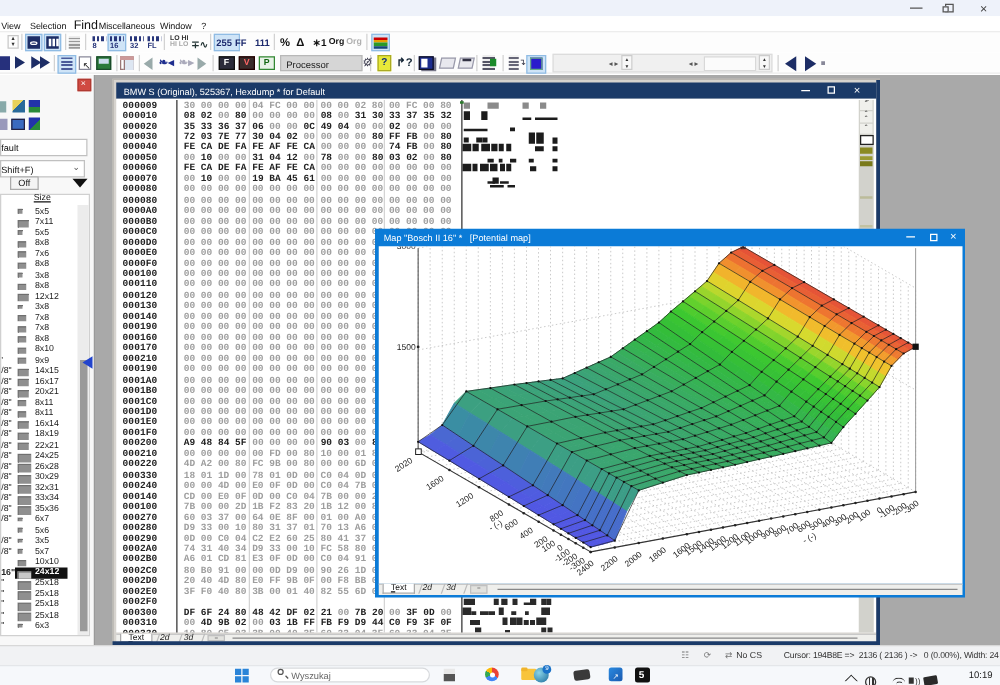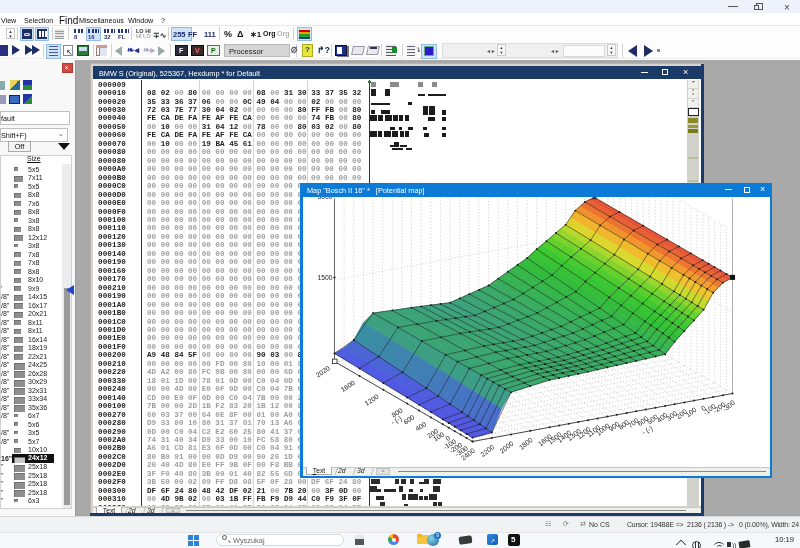--- a/index.html
+++ b/index.html
@@ -363,21 +363,21 @@
     <div class="abs" style="left:63.5px;top:288px;width:6px;height:217px;background:#9a9a9a"></div>
     <div class="abs" style="left:66px;top:285px;width:0;height:0;border-right:8px solid #2244cc;border-top:5px solid transparent;border-bottom:5px solid transparent"></div>
     <div class="abs" style="left:90px;top:63px;width:614px;height:453px;background:#d6d3ce;border:1px solid #b8b5b0"></div>
     <div class="abs" style="left:93px;top:66px;width:608px;height:13px;background:#1b3a68"></div>
     <div class="abs" style="left:99px;top:68.8px;font-size:7.3px;color:#fff">BMW S (Original), 525367, Hexdump * for Default</div>
     <div class="abs" style="left:641px;top:71.5px;width:7px;height:1.2px;background:#fff"></div>
     <div class="abs" style="left:662px;top:69px;width:6px;height:6px;border:1.1px solid #fff"></div>
     <div class="abs" style="left:683px;top:66.5px;font-size:9px;color:#fff">×</div>
     <div class="abs" style="left:93px;top:79px;width:608px;height:427px;background:#fff;overflow:hidden">
       <div class="abs" style="left:0;top:-79px;width:608px;height:548px;margin-left:-93px">
-        <div class="hxr" style="top:80.6px"><span class="adr">000009</span></div>
+        <div class="hxr" style="top:80.6px"><span class="adr">000009</span><span class="dat"><span class="g2">30 00 00 00<span class="sp"> </span>04 FC 00 00<span class="sp"> </span>00 00 02 80<span class="sp"> </span>00 FC 00 80</span></span></div>
 <div class="hxr" style="top:89.1px"><span class="adr">000010</span><span class="dat"><i class="b">08</i> <i class="b">02</i> <i class="g">00</i> <i class="b">80</i><span class="sp"> </span><i class="g">00</i> <i class="g">00</i> <i class="g">00</i> <i class="g">00</i><span class="sp"> </span><i class="b">08</i> <i class="g">00</i> <i class="b">31</i> <i class="b">30</i><span class="sp"> </span><i class="b">33</i> <i class="b">37</i> <i class="b">35</i> <i class="b">32</i></span></div>
 <div class="hxr" style="top:97.5px"><span class="adr">000020</span><span class="dat"><i class="b">35</i> <i class="b">33</i> <i class="b">36</i> <i class="b">37</i><span class="sp"> </span><i class="b">06</i> <i class="g">00</i> <i class="g">00</i> <i class="b">0C</i><span class="sp"> </span><i class="b">49</i> <i class="b">04</i> <i class="g">00</i> <i class="g">00</i><span class="sp"> </span><i class="b">02</i> <i class="g">00</i> <i class="g">00</i> <i class="g">00</i></span></div>
 <div class="hxr" style="top:106.0px"><span class="adr">000030</span><span class="dat"><i class="b">72</i> <i class="b">03</i> <i class="b">7E</i> <i class="b">77</i><span class="sp"> </span><i class="b">30</i> <i class="b">04</i> <i class="b">02</i> <i class="g">00</i><span class="sp"> </span><i class="g">00</i> <i class="g">00</i> <i class="g">00</i> <i class="b">80</i><span class="sp"> </span><i class="b">FF</i> <i class="b">FB</i> <i class="g">00</i> <i class="b">80</i></span></div>
 <div class="hxr" style="top:114.4px"><span class="adr">000040</span><span class="dat"><i class="b">FE</i> <i class="b">CA</i> <i class="b">DE</i> <i class="b">FA</i><span class="sp"> </span><i class="b">FE</i> <i class="b">AF</i> <i class="b">FE</i> <i class="b">CA</i><span class="sp"> </span><i class="g">00</i> <i class="g">00</i> <i class="g">00</i> <i class="g">00</i><span class="sp"> </span><i class="b">74</i> <i class="b">FB</i> <i class="g">00</i> <i class="b">80</i></span></div>
 <div class="hxr" style="top:122.9px"><span class="adr">000050</span><span class="dat"><i class="g">00</i> <i class="b">10</i> <i class="g">00</i> <i class="g">00</i><span class="sp"> </span><i class="b">31</i> <i class="b">04</i> <i class="b">12</i> <i class="g">00</i><span class="sp"> </span><i class="b">78</i> <i class="g">00</i> <i class="g">00</i> <i class="b">80</i><span class="sp"> </span><i class="b">03</i> <i class="b">02</i> <i class="g">00</i> <i class="b">80</i></span></div>
 <div class="hxr" style="top:131.4px"><span class="adr">000060</span><span class="dat"><i class="b">FE</i> <i class="b">CA</i> <i class="b">DE</i> <i class="b">FA</i><span class="sp"> </span><i class="b">FE</i> <i class="b">AF</i> <i class="b">FE</i> <i class="b">CA</i><span class="sp"> </span><i class="g">00</i> <i class="g">00</i> <i class="g">00</i> <i class="g">00</i><span class="sp"> </span><i class="g">00</i> <i class="g">00</i> <i class="g">00</i> <i class="g">00</i></span></div>
 <div class="hxr" style="top:139.8px"><span class="adr">000070</span><span class="dat"><i class="g">00</i> <i class="b">10</i> <i class="g">00</i> <i class="g">00</i><span class="sp"> </span><i class="b">19</i> <i class="b">BA</i> <i class="b">45</i> <i class="b">61</i><span class="sp"> </span><i class="g">00</i> <i class="g">00</i> <i class="g">00</i> <i class="g">00</i><span class="sp"> </span><i class="g">00</i> <i class="g">00</i> <i class="g">00</i> <i class="g">00</i></span></div>
 <div class="hxr" style="top:148.3px"><span class="adr">000080</span><span class="dat"><span class="g2">00 00 00 00<span class="sp"> </span>00 00 00 00<span class="sp"> </span>00 00 00 00<span class="sp"> </span>00 00 00 00</span></span></div>
 <div class="hxr" style="top:156.7px"><span class="adr">000080</span><span class="dat"><span class="g2">00 00 00 00<span class="sp"> </span>00 00 00 00<span class="sp"> </span>00 00 00 00<span class="sp"> </span>00 00 00 00</span></span></div>
 <div class="hxr" style="top:165.2px"><span class="adr">0000A0</span><span class="dat"><span class="g2">00 00 00 00<span class="sp"> </span>00 00 00 00<span class="sp"> </span>00 00 00 00<span class="sp"> </span>00 00 00 00</span></span></div>
@@ -410,21 +410,21 @@
 <div class="hxr" style="top:393.6px"><span class="adr">000140</span><span class="dat"><span class="g2">CD 00 E0 0F<span class="sp"> </span>0D 00 C0 04<span class="sp"> </span>7B 00 00 2D<span class="sp"> </span>1B F2 00 00</span></span></div>
 <div class="hxr" style="top:402.1px"><span class="adr">000100</span><span class="dat"><span class="g2">7B 00 00 2D<span class="sp"> </span>1B F2 83 20<span class="sp"> </span>1B 12 00 80<span class="sp"> </span>64 0E 00 00</span></span></div>
 <div class="hxr" style="top:410.5px"><span class="adr">000270</span><span class="dat"><span class="g2">60 03 37 00<span class="sp"> </span>64 0E 8F 00<span class="sp"> </span>01 00 A0 00<span class="sp"> </span>D9 33 00 10</span></span></div>
 <div class="hxr" style="top:419.0px"><span class="adr">000280</span><span class="dat"><span class="g2">D9 33 00 10<span class="sp"> </span>80 31 37 01<span class="sp"> </span>70 13 A6 01<span class="sp"> </span>0D 00 C0 04</span></span></div>
 <div class="hxr" style="top:427.5px"><span class="adr">000290</span><span class="dat"><span class="g2">0D 00 C0 04<span class="sp"> </span>C2 E2 60 25<span class="sp"> </span>80 41 37 00<span class="sp"> </span>74 31 40 34</span></span></div>
 <div class="hxr" style="top:435.9px"><span class="adr">0002A0</span><span class="dat"><span class="g2">74 31 40 34<span class="sp"> </span>D9 33 00 10<span class="sp"> </span>FC 58 80 00<span class="sp"> </span>A6 01 CD 81</span></span></div>
 <div class="hxr" style="top:444.4px"><span class="adr">0002B0</span><span class="dat"><span class="g2">A6 01 CD 81<span class="sp"> </span>E3 0F 0D 00<span class="sp"> </span>C0 04 91 00<span class="sp"> </span>80 B0 91 00</span></span></div>
 <div class="hxr" style="top:452.8px"><span class="adr">0002C0</span><span class="dat"><span class="g2">80 B0 91 00<span class="sp"> </span>00 0D D9 00<span class="sp"> </span>90 26 1D 00<span class="sp"> </span>20 40 4D 80</span></span></div>
 <div class="hxr" style="top:461.3px"><span class="adr">0002D0</span><span class="dat"><span class="g2">20 40 4D 80<span class="sp"> </span>E0 FF 9B 0F<span class="sp"> </span>00 F8 BB 00<span class="sp"> </span>3F F0 40 80</span></span></div>
 <div class="hxr" style="top:469.8px"><span class="adr">0002E0</span><span class="dat"><span class="g2">3F F0 40 80<span class="sp"> </span>3B 00 01 40<span class="sp"> </span>82 55 6D 00<span class="sp"> </span>3B 50 00 02</span></span></div>
-<div class="hxr" style="top:478.2px"><span class="adr">0002F0</span><span class="dat"><span class="g2">3B 50 00 02<span class="sp"> </span>09 FF D8 08<span class="sp"> </span>5F 0F 28 00<span class="sp"> </span>DF 6F 24 80</span></span></div>
+<div class="hxr" style="top:478.2px"><span class="adr">0002F0</span></div>
 <div class="hxr" style="top:486.7px"><span class="adr">000300</span><span class="dat"><i class="b">DF</i> <i class="b">6F</i> <i class="b">24</i> <i class="b">80</i><span class="sp"> </span><i class="b">48</i> <i class="b">42</i> <i class="b">DF</i> <i class="b">02</i><span class="sp"> </span><i class="b">21</i> <i class="g">00</i> <i class="b">7B</i> <i class="b">20</i><span class="sp"> </span><i class="g">00</i> <i class="b">3F</i> <i class="b">0D</i> <i class="g">00</i></span></div>
 <div class="hxr" style="top:495.1px"><span class="adr">000310</span><span class="dat"><i class="g">00</i> <i class="b">4D</i> <i class="b">9B</i> <i class="b">02</i><span class="sp"> </span><i class="g">00</i> <i class="b">03</i> <i class="b">1B</i> <i class="b">FF</i><span class="sp"> </span><i class="b">FB</i> <i class="b">F9</i> <i class="b">D9</i> <i class="b">44</i><span class="sp"> </span><i class="b">C0</i> <i class="b">F9</i> <i class="b">3F</i> <i class="b">0F</i></span></div>
 <div class="hxr" style="top:503.6px"><span class="adr">000320</span><span class="dat"><span class="g2">10 80 C5 03<span class="sp"> </span>3B 00 40 3F<span class="sp"> </span>60 23 04 3F<span class="sp"> </span>60 23 04 3F</span></span></div>
         <div class="abs" style="left:140.5px;top:80px;width:1.6px;height:427px;background:#333"></div>
         <div class="abs" style="left:199px;top:80px;width:1px;height:427px;background:#d4d4d4"></div>
         <div class="abs" style="left:253px;top:80px;width:1px;height:427px;background:#d4d4d4"></div>
         <div class="abs" style="left:307px;top:80px;width:1px;height:427px;background:#d4d4d4"></div>
         <div class="abs" style="left:368.6px;top:80px;width:1.4px;height:427px;background:#333"></div>
         <div class="abs" style="left:368.2px;top:81px;width:2.4px;height:2.4px;background:#2a7a2a"></div>
         <div class="bm" style="left:371.0px;top:81.5px;width:5.0px;height:5.5px;background:#8a8a8a"></div>

